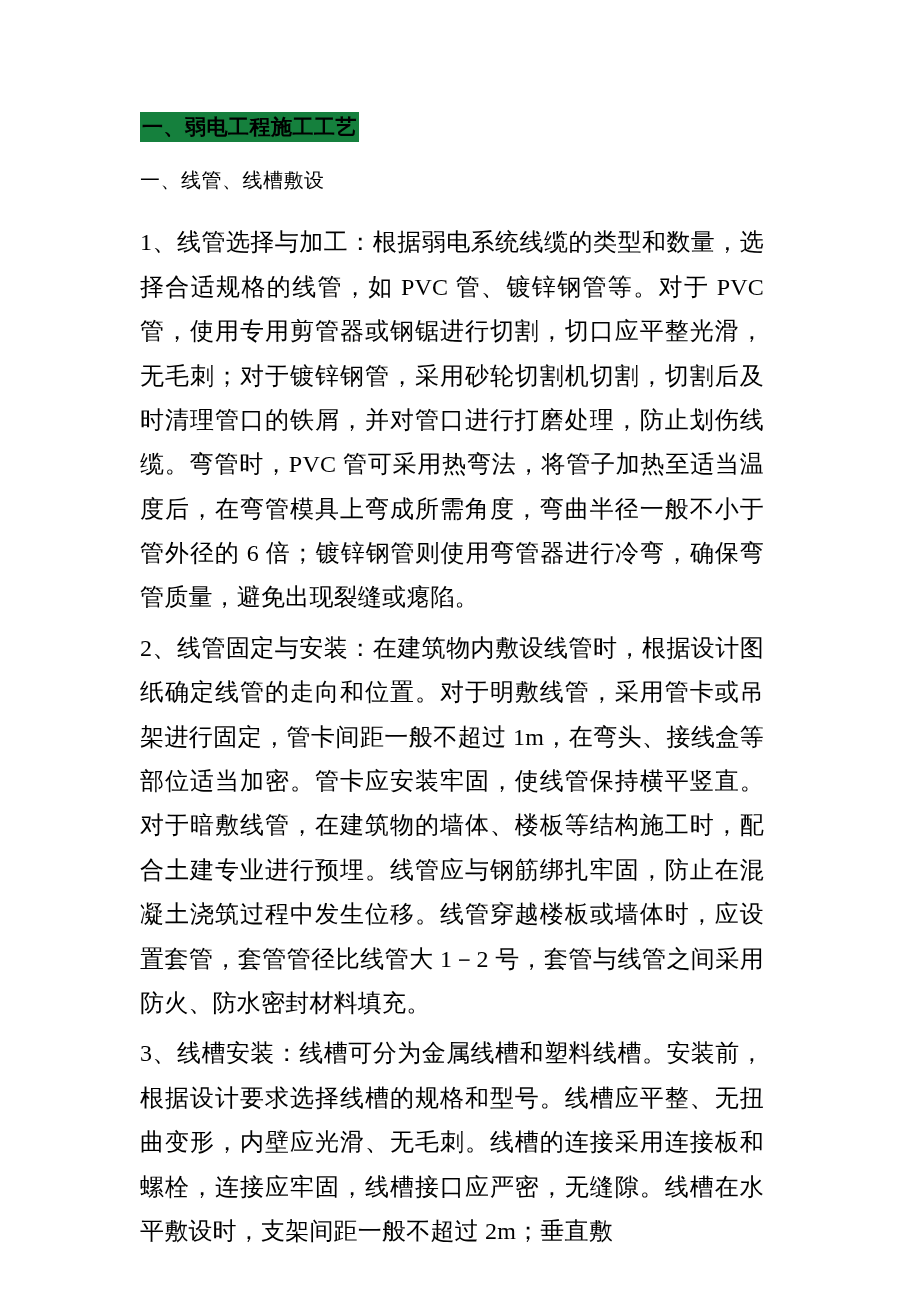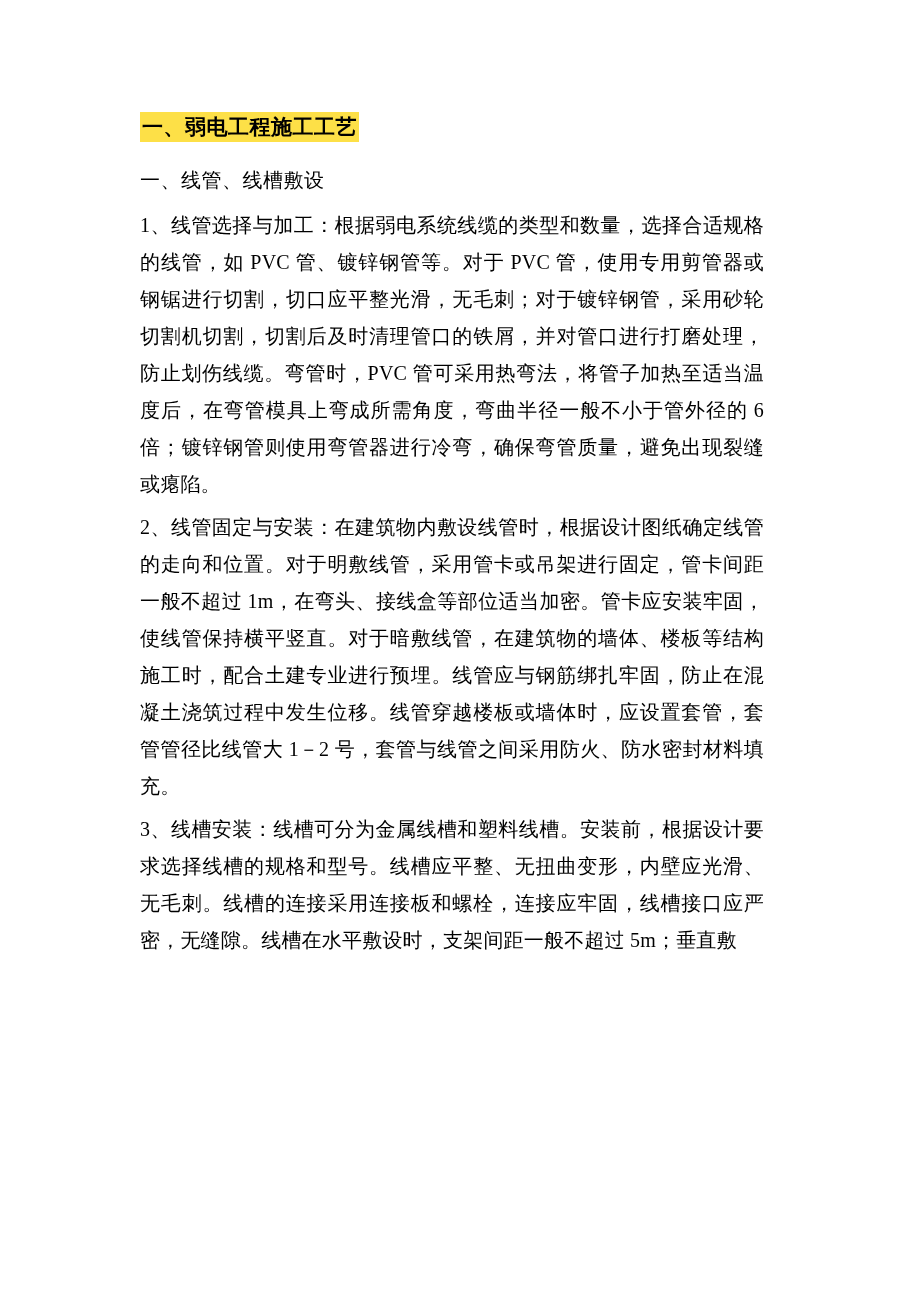--- a/index.html
+++ b/index.html
@@ -20,39 +20,39 @@
     height: 1302px;
     background: #ffffff;
     box-sizing: border-box;
     padding: 112px 140px 0 140px;
   }
   .doc-title {
     display: inline-block;
     font-size: 21px;
     line-height: 1.35;
     font-weight: 700;
-    background: #fde047;
+    background: #15803d;
     color: #000000;
     letter-spacing: 0.5px;
     margin: 0 0 14px 0;
     padding: 1px 2px;
     font-family: "DejaVu Sans", "Liberation Sans", sans-serif;
   }
   .title-row {
     line-height: 0;
   }
   .section-heading {
     font-size: 20px;
     line-height: 1.45;
-    margin: 10px 0 12px 0;
+    margin: 10px 0 25px 0;
     letter-spacing: 0.5px;
     font-family: Liberation Serif, serif;
   }
   .para {
-    font-size: 20px;
+    font-size: 24px;
     line-height: 1.85;
     margin: 0 16px 6px 0;
     text-align: justify;
     text-justify: inter-ideograph;
     letter-spacing: 0.2px;
     word-break: break-all;
   }
   .para:last-child {
     margin-bottom: 0;
   }
@@ -65,15 +65,15 @@
   <div class="title-row">
     <span class="doc-title">一、弱电工程施工工艺</span>
   </div>
 
   <div class="section-heading">一、线管、线槽敷设</div>
 
   <p class="para">1、线管选择与加工：根据弱电系统线缆的类型和数量，选择合适规格的线管，如 PVC 管、镀锌钢管等。对于 PVC 管，使用专用剪管器或钢锯进行切割，切口应平整光滑，无毛刺；对于镀锌钢管，采用砂轮切割机切割，切割后及时清理管口的铁屑，并对管口进行打磨处理，防止划伤线缆。弯管时，PVC 管可采用热弯法，将管子加热至适当温度后，在弯管模具上弯成所需角度，弯曲半径一般不小于管外径的 6 倍；镀锌钢管则使用弯管器进行冷弯，确保弯管质量，避免出现裂缝或瘪陷。</p>
 
   <p class="para">2、线管固定与安装：在建筑物内敷设线管时，根据设计图纸确定线管的走向和位置。对于明敷线管，采用管卡或吊架进行固定，管卡间距一般不超过 1m，在弯头、接线盒等部位适当加密。管卡应安装牢固，使线管保持横平竖直。对于暗敷线管，在建筑物的墙体、楼板等结构施工时，配合土建专业进行预埋。线管应与钢筋绑扎牢固，防止在混凝土浇筑过程中发生位移。线管穿越楼板或墙体时，应设置套管，套管管径比线管大 1－2 号，套管与线管之间采用防火、防水密封材料填充。</p>
 
-  <p class="para">3、线槽安装：线槽可分为金属线槽和塑料线槽。安装前，根据设计要求选择线槽的规格和型号。线槽应平整、无扭曲变形，内壁应光滑、无毛刺。线槽的连接采用连接板和螺栓，连接应牢固，线槽接口应严密，无缝隙。线槽在水平敷设时，支架间距一般不超过 5m；垂直敷</p>
+  <p class="para">3、线槽安装：线槽可分为金属线槽和塑料线槽。安装前，根据设计要求选择线槽的规格和型号。线槽应平整、无扭曲变形，内壁应光滑、无毛刺。线槽的连接采用连接板和螺栓，连接应牢固，线槽接口应严密，无缝隙。线槽在水平敷设时，支架间距一般不超过 2m；垂直敷</p>
 
 </div>
 
 </body></html>

